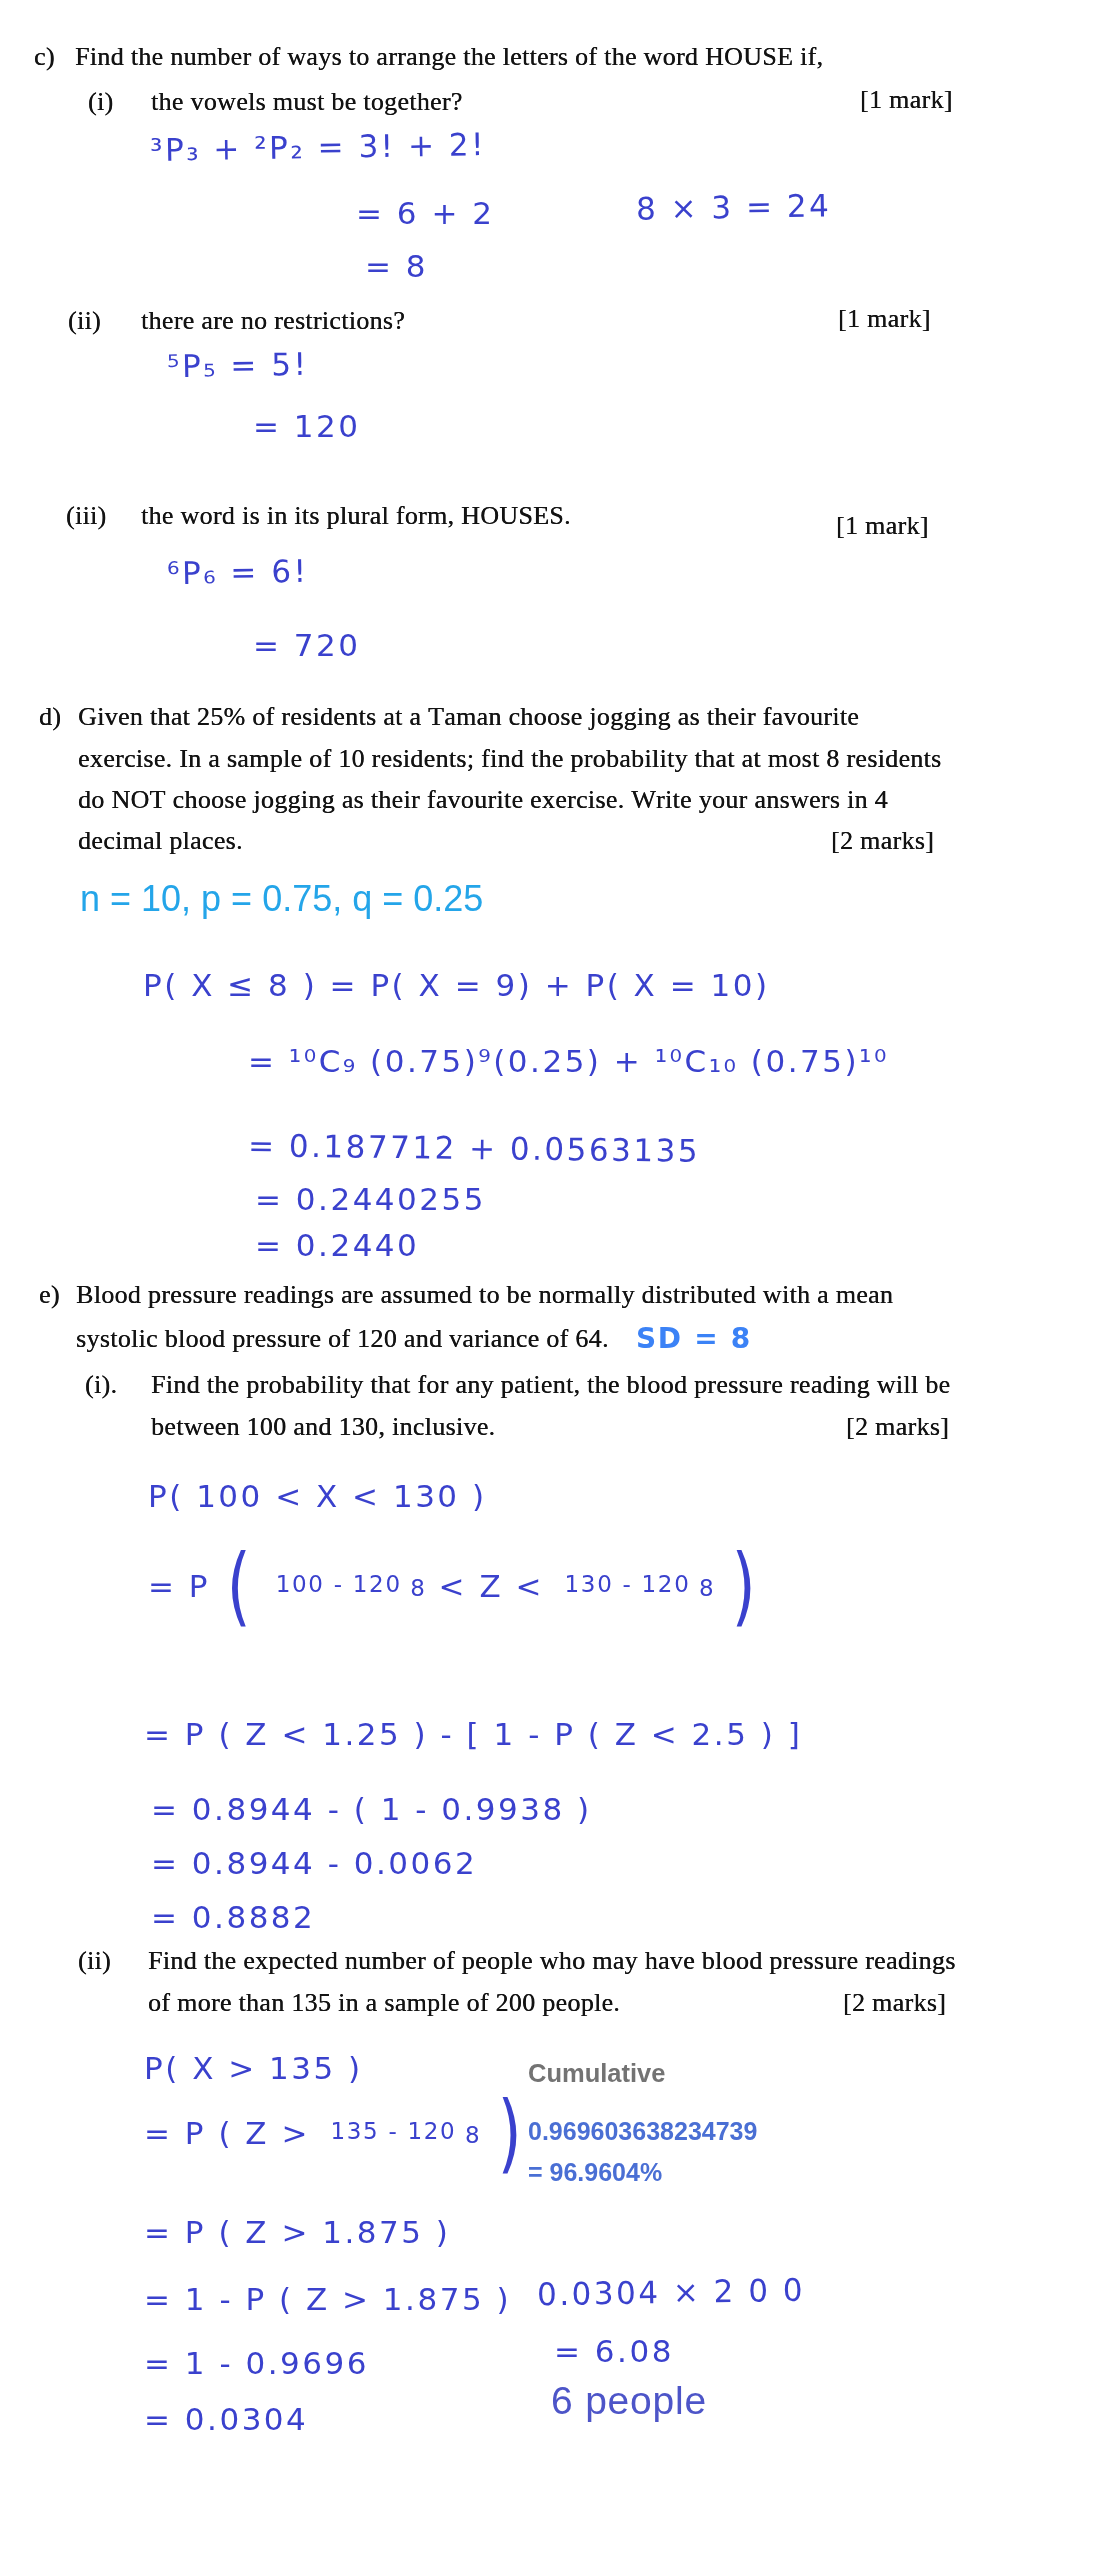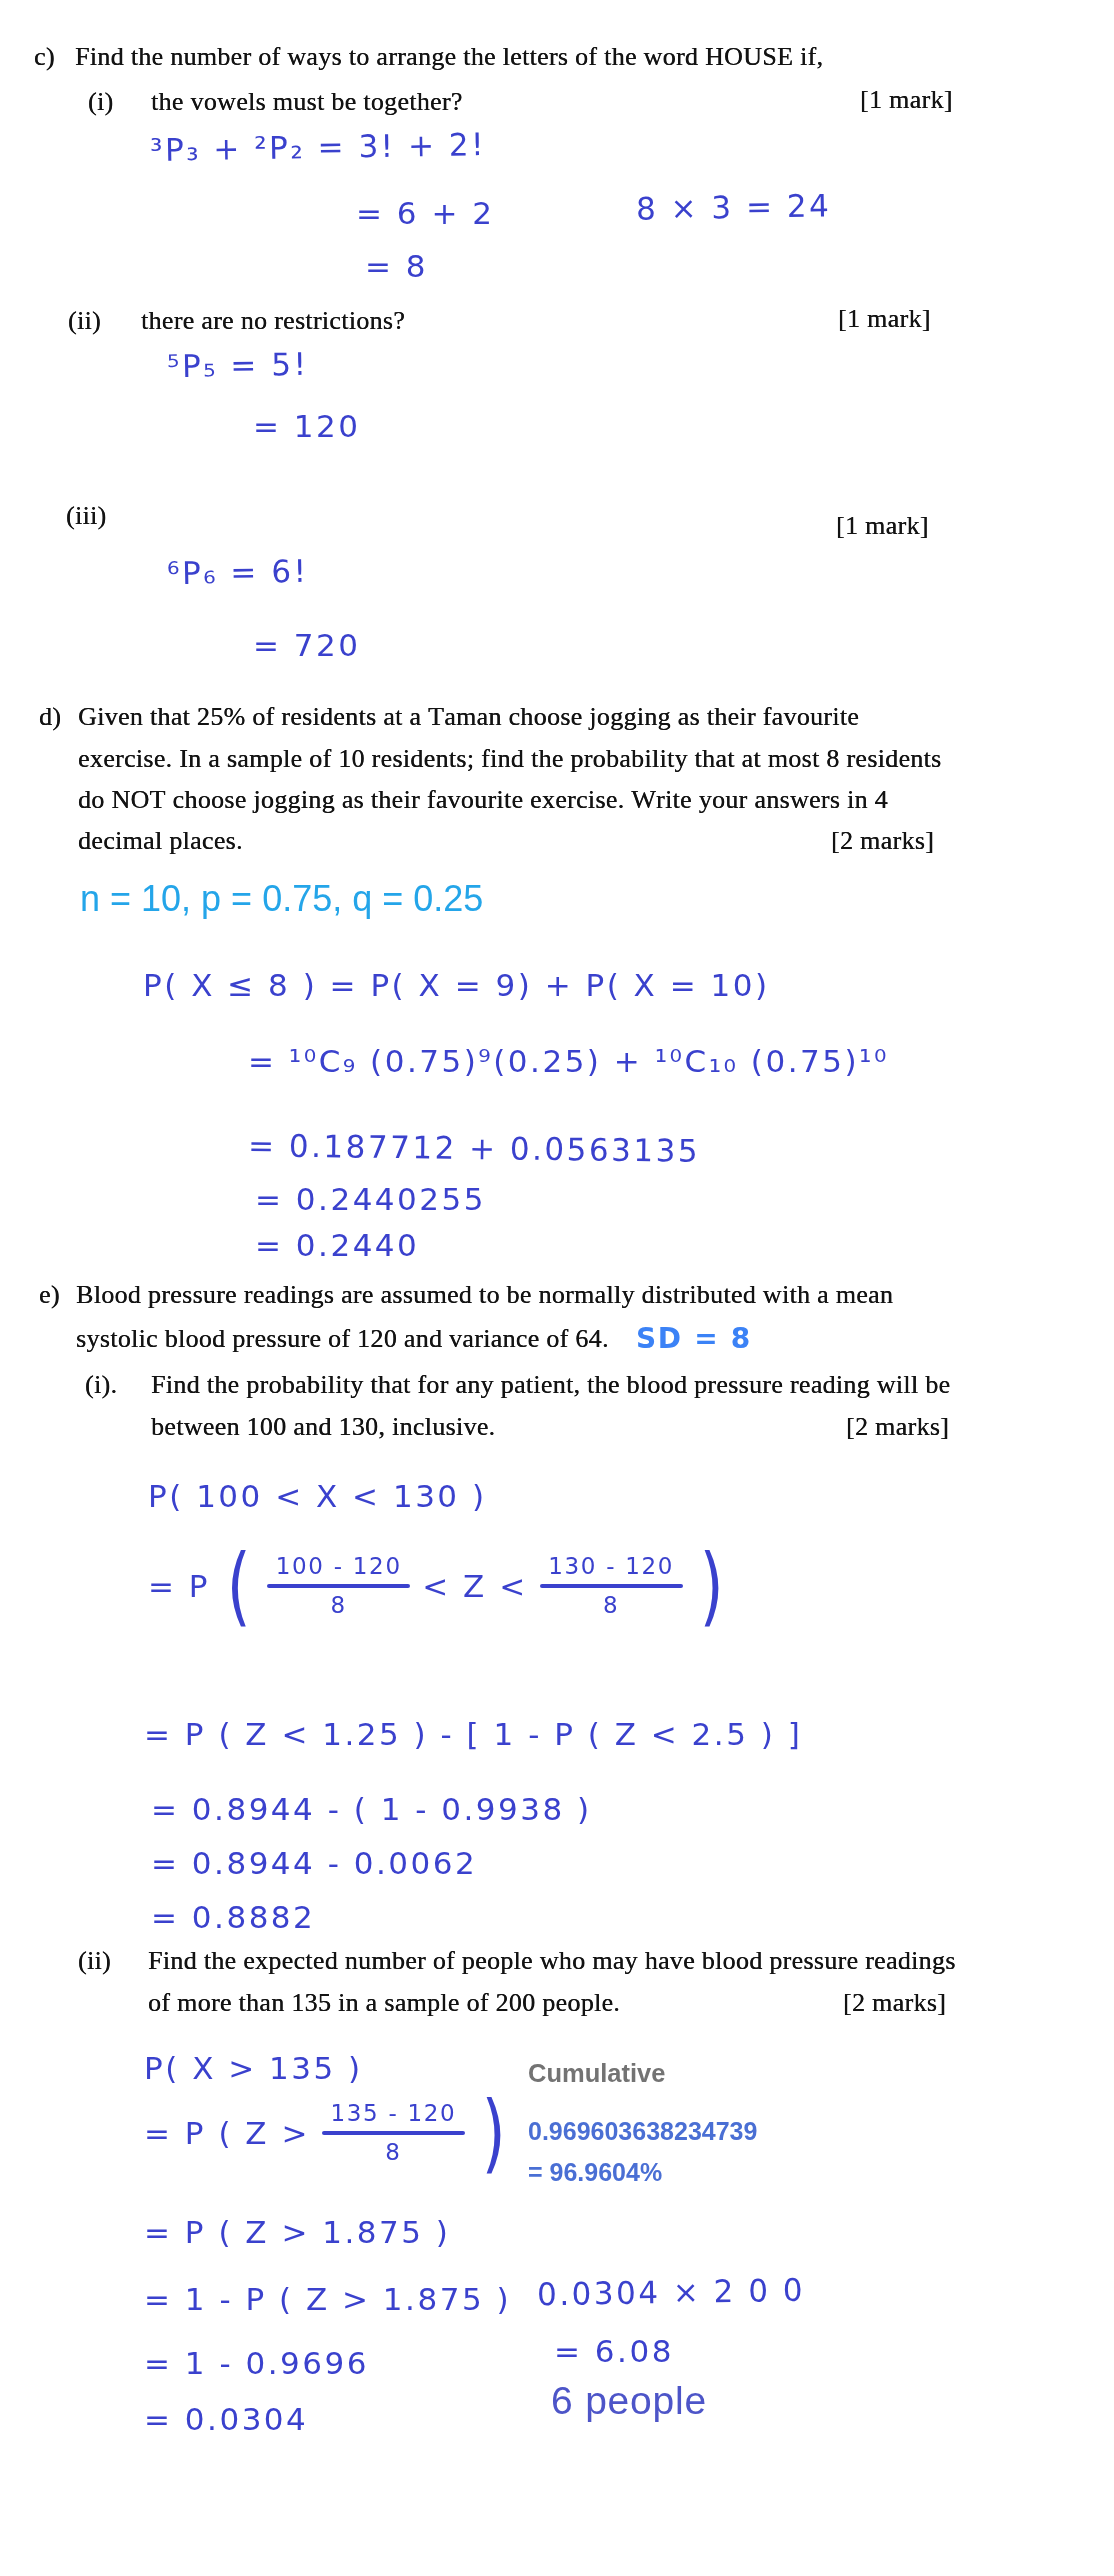--- a/index.html
+++ b/index.html
@@ -82,22 +82,22 @@
     gap:12px;
     font-family:"DejaVu Sans", sans-serif;
     color:#3a41cd;
     font-size:31px;
     letter-spacing:2.5px;
     white-space:nowrap;
     font-weight:500;
   }
   .frac{
     display:inline-flex;
-    flex-direction:column;
-    align-items:center;
+    flex-direction:row;
+    align-items:flex-end;
     font-size:23px;
     line-height:1.1;
     letter-spacing:1.7px;
   }
   .frac .num{padding:0 8.5px 4.2px;}
   .frac .bar{height:4.2px;background:#3a41cd;width:100%;border-radius:2.5px;}
   .frac .den{padding-top:5.1px;}
   .bigparen{
     font-size:85px;
     font-weight:400;
@@ -124,20 +124,21 @@
   <div class="hw" style="left:365px;top:248px">= 8</div>
 
   <div class="print" style="left:68px;top:306px">(ii)</div>
   <div class="print" style="left:141px;top:306px">there are no restrictions?</div>
   <div class="print" style="left:838px;top:304px">[1 mark]</div>
 
   <div class="hw tiltL" style="left:167px;top:347px">⁵P₅  =  5!</div>
   <div class="hw" style="left:253px;top:408px">=  120</div>
 
   <div class="print" style="left:66px;top:501px">(iii)</div>
+  <div class="print" style="left:141px;top:501px">the word is in its plural form, HOUSES.</div>
   <div class="print" style="left:836px;top:511px">[1 mark]</div>
 
   <div class="hw tiltL" style="left:167px;top:554px">⁶P₆   =  6!</div>
   <div class="hw" style="left:253px;top:627px">=  720</div>
 
   <div class="print" style="left:39px;top:702px">d)</div>
   <div class="print" style="left:78px;top:702px">Given that 25% of residents at a Taman choose jogging as their favourite</div>
   <div class="print" style="left:78px;top:744px">exercise.  In a sample of 10 residents; find the probability that at most 8 residents</div>
   <div class="print" style="left:78px;top:785px">do NOT choose jogging as their favourite exercise.  Write your answers in 4</div>
   <div class="print" style="left:78px;top:826px">decimal places.</div>

